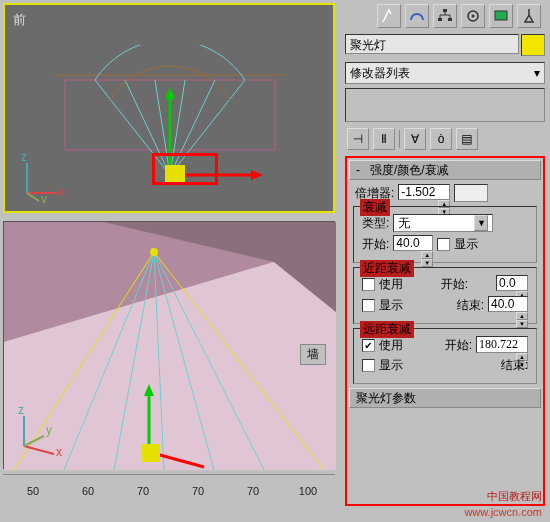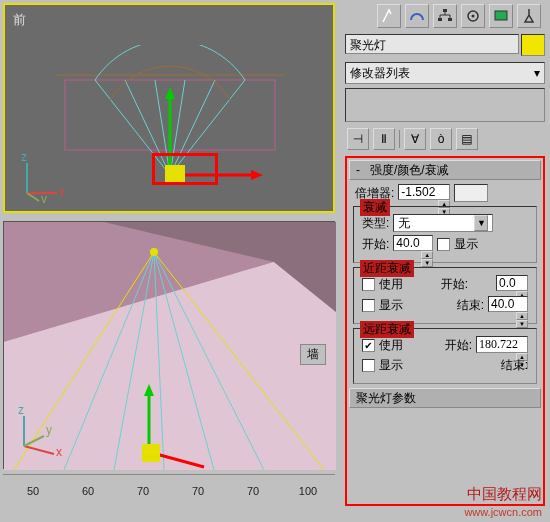--- a/index.html
+++ b/index.html
@@ -58,21 +58,21 @@
 
   .group { border: 1px inset #888; margin: 4px 4px; padding: 4px 2px 6px 2px; position: relative; }
   .group-title { position: absolute; top: -8px; left: 6px; background: #b91c1c; padding: 0 3px; }
 
   .sel { width: 100px; height: 18px; background: #fff; border: 1px inset #888; display: flex; align-items: center; padding: 0 4px; }
   .sel-arrow { margin-left: auto; width: 14px; height: 16px; background: #c0c0c0; border: 1px outset #ddd; text-align: center; font-size: 9px; line-height: 14px; }
 
   .chk { width: 13px; height: 13px; background: #fff; border: 1px inset #888; display: inline-flex; align-items: center; justify-content: center; font-size: 10px; }
 
   .watermark { position: absolute; right: 8px; bottom: 4px; color: #c0392b; font-size: 11px; }
-  .watermark2 { position: absolute; right: 8px; bottom: 18px; font-size: 15px; color: #b21818; }
+  .watermark2 { position: absolute; right: 8px; bottom: 18px; font-size: 11px; color: #b21818; }
 </style>
 </head>
 <body>
 
 <div class="left-col">
 
   <div class="vp-top">
     <div class="vp-top-label">前</div>
     <svg class="scene-top" viewBox="0 0 270 140">
       <rect x="30" y="35" width="210" height="70" fill="none" stroke="#b85f8e" stroke-width="1"></rect>

